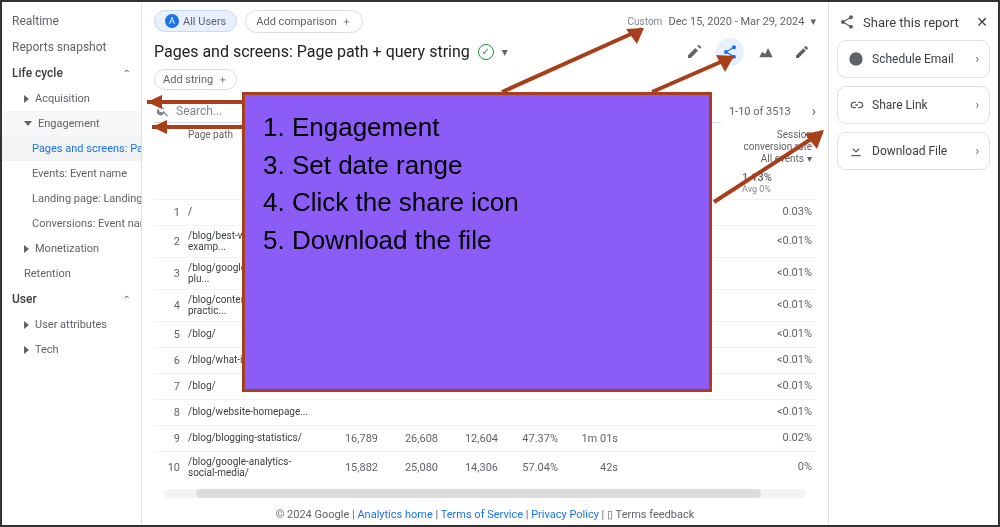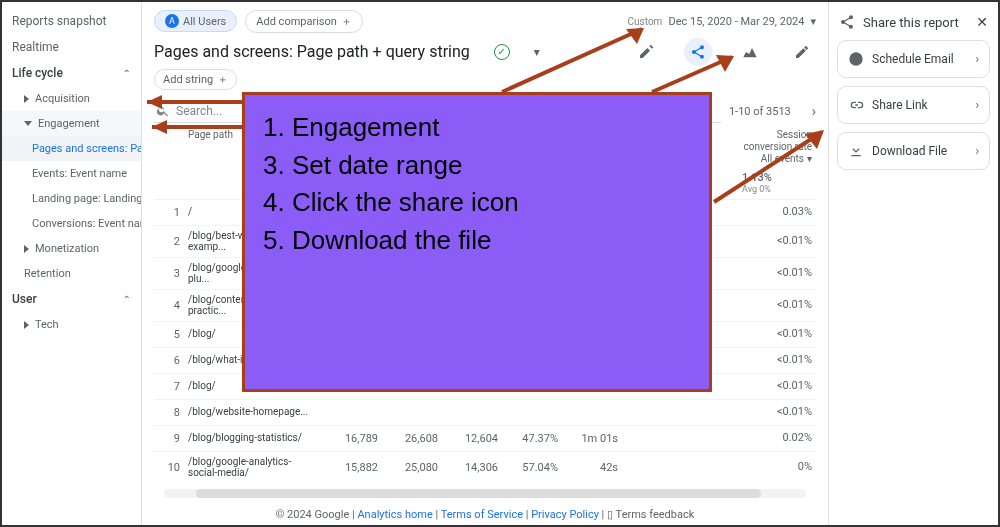--- a/index.html
+++ b/index.html
@@ -21,21 +21,21 @@
 
   
   .content { flex: 1; position: relative; padding: 6px 12px 0 12px; display: flex; flex-direction: column; overflow: hidden; }
   .toprow { display: flex; align-items: center; gap: 8px; height: 28px; }
   .chip { border: 1px solid #dadce0; border-radius: 14px; padding: 3px 10px; font-size: 11px; display: flex; align-items: center; gap: 4px; cursor: pointer; }
   .chip.blue { background: #e8f0fe; border-color: #c6dafc; }
   .chip .dot { width: 14px; height: 14px; border-radius: 50%; background: #1a73e8; color: #fff; font-size: 9px; display: flex; align-items: center; justify-content: center; }
   .daterange { margin-left: auto; font-size: 11px; cursor: pointer; display: flex; align-items: center; gap: 6px; }
   .daterange .custom { color: #80868b; font-size: 10px; }
 
-  .titlerow { display: flex; align-items: center; height: 36px; gap: 24px; }
+  .titlerow { display: flex; align-items: center; height: 36px; gap: 8px; }
   .title { font-size: 16px; color: #202124; }
   .check-badge { width: 16px; height: 16px; border: 1.5px solid #1e8e3e; border-radius: 50%; display: flex; align-items: center; justify-content: center; color: #1e8e3e; font-size: 10px; }
   .icon-btn { width: 28px; height: 28px; border-radius: 50%; display: flex; align-items: center; justify-content: center; cursor: pointer; color: #5f6368; }
   .icon-btn.active { background: #e8f0fe; color: #1a73e8; }
   .titlerow .spacer { flex: 1; }
 
   .addfilter { display: inline-flex; align-items: center; gap: 4px; border: 1px solid #dadce0; border-radius: 12px; padding: 2px 8px; font-size: 11px; cursor: pointer; width: fit-content; color: #5f6368; }
 
   .searchrow { display: flex; align-items: center; gap: 8px; margin-top: 10px; }
   .searchbox { flex: 1; display: flex; align-items: center; border-bottom: 1px solid #dadce0; padding: 4px 2px; gap: 6px; color: #80868b; }
@@ -79,22 +79,22 @@
   .arrow-head { fill: #a83e1a; }
   .anno-box { position: absolute; left: 240px; top: 90px; width: 470px; height: 300px; background: #8b5cf6; border: 3px solid #a83e1a; padding: 14px 18px; }
   .anno-box .line { font-size: 26px; color: #000; font-family: Helvetica, Arial, sans-serif; line-height: 1.45; white-space: nowrap; }
 </style>
 </head>
 <body>
 
 <div class="main-wrap">
 
   <div class="sidebar">
+    <div class="side-item">Realtime</div>
     <div class="side-item">Reports snapshot</div>
-    <div class="side-item">Realtime</div>
     <div class="side-item section">
       <span>Life cycle</span>
       <span class="chev">⌃</span>
     </div>
     <div class="side-item side-sub">
       <span class="tri right"></span>
       <span>Acquisition</span>
     </div>
     <div class="side-item side-sub side-hl">
       <span class="tri"></span>
@@ -105,20 +105,24 @@
     <div class="side-item side-sub-sub">Landing page: Landing page</div>
     <div class="side-item side-sub-sub">Conversions: Event name</div>
     <div class="side-item side-sub">
       <span class="tri right"></span>
       <span>Monetization</span>
     </div>
     <div class="side-item side-sub">Retention</div>
     <div class="side-item section">
       <span>User</span>
       <span class="chev">⌃</span>
+    </div>
+    <div class="side-item side-sub">
+      <span class="tri right"></span>
+      <span>User attributes</span>
     </div>
     <div class="side-item side-sub">
       <span class="tri right"></span>
       <span>Tech</span>
     </div>
   </div>
 
   <div class="content">
     <div class="toprow">
       <div class="chip blue">

